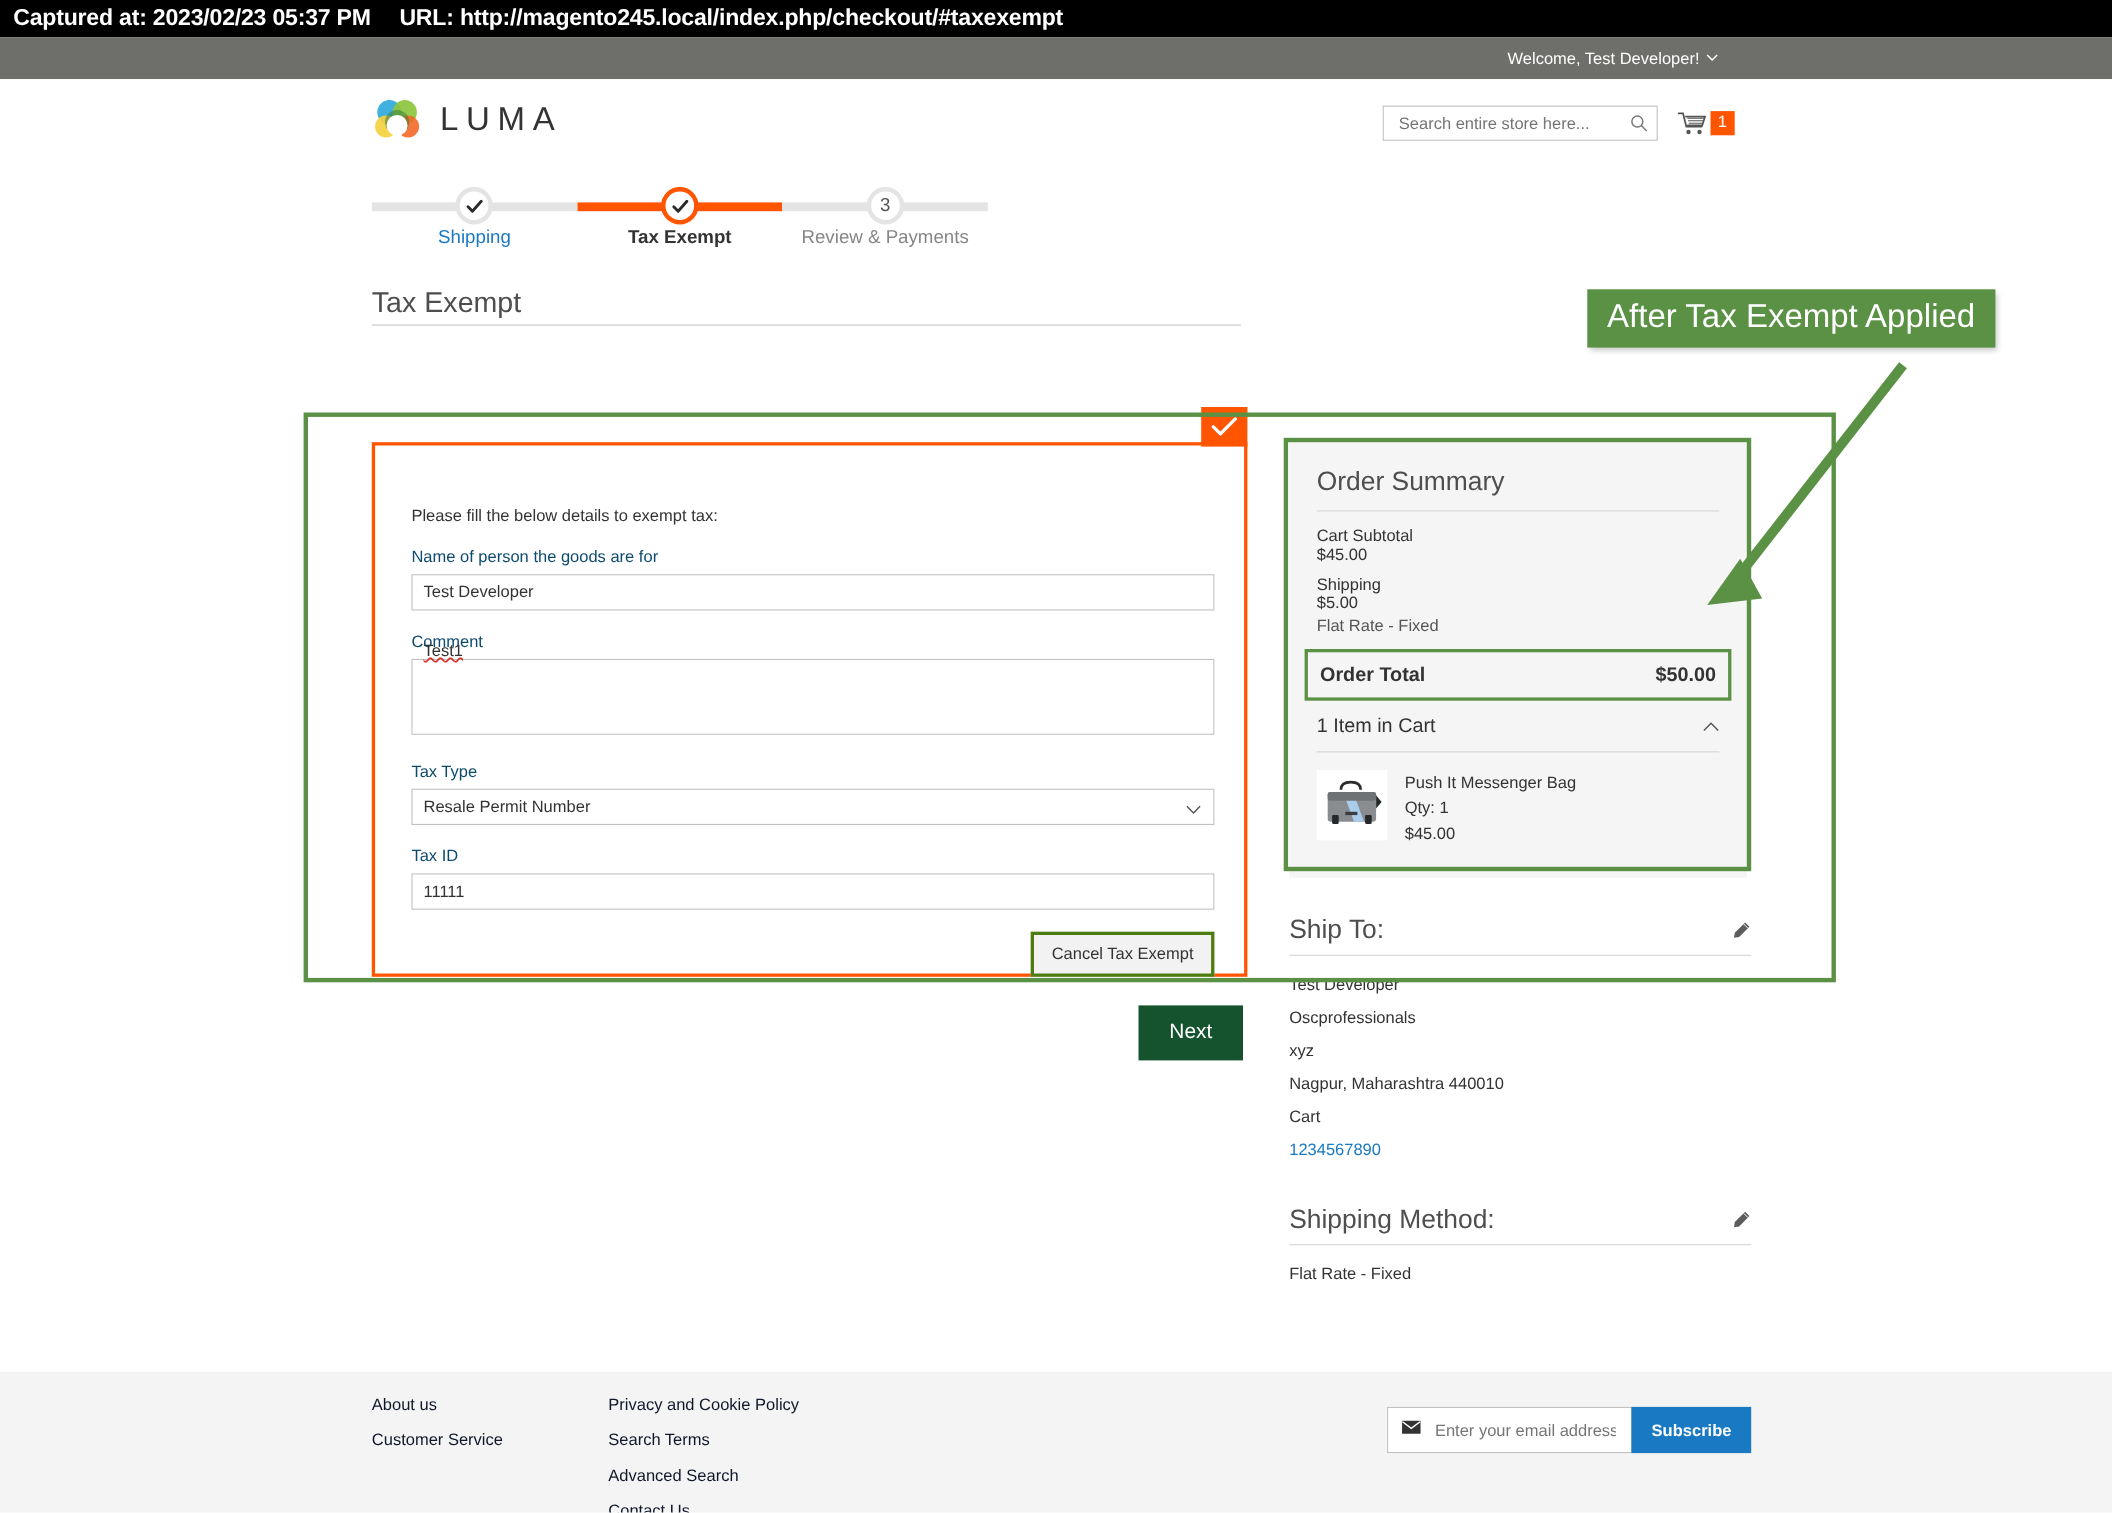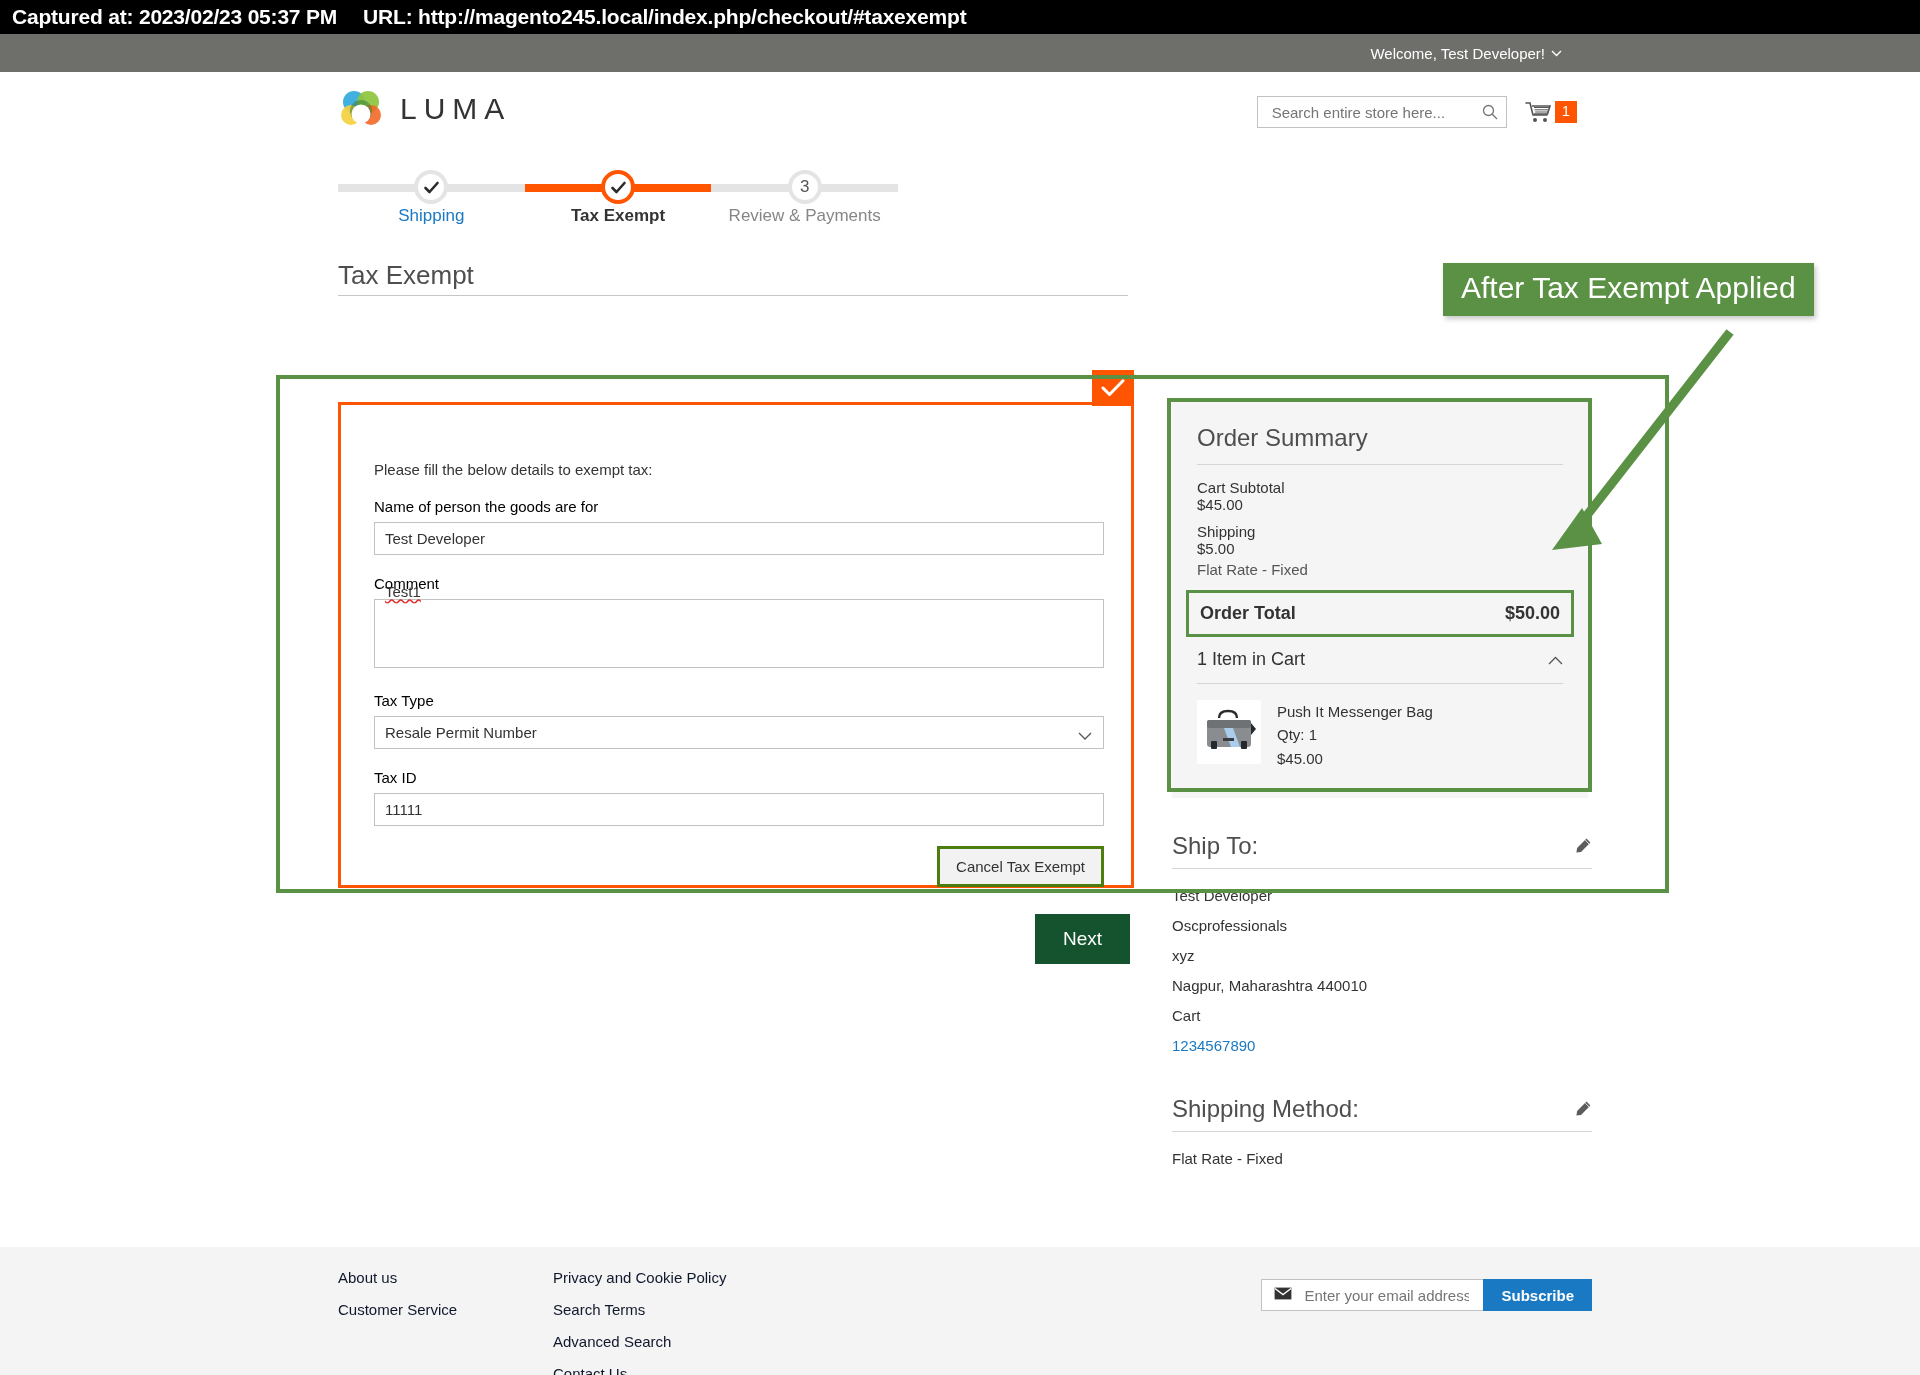--- a/index.html
+++ b/index.html
@@ -121,21 +121,21 @@
     border: 3px solid #ff5501; background: #fff; z-index: 5;
   }
   .form-check-badge {
     position: absolute; right: -3px; top: -35px;
     width: 42px; height: 36px; background: #ff5501;
     display: flex; align-items: center; justify-content: center;
   }
   .form-inner { padding: 56px 30px 0 33px; }
   .form-hint { font-size: 15px; color: #333; margin-bottom: 20px; }
   .field { margin-bottom: 20px; }
-  .field-label { font-size: 15px; color: #000000; margin-bottom: 7px; display: block; }
+  .field-label { font-size: 15px; color: #0c4a6e; margin-bottom: 7px; display: block; }
   .field-input {
     width: 730px; height: 33px; border: 1px solid #c2c2c2;
     padding: 0 10px; font-size: 15px; color: #333;
     font-family: "Liberation Sans", sans-serif; background: #fff;
   }
   .field-textarea {
     width: 730px; height: 69px; border: 1px solid #c2c2c2;
     padding: 7px 10px; font-size: 15px; color: #333;
     font-family: "Liberation Sans", sans-serif; resize: none;
     background: #fff;
@@ -234,21 +234,21 @@
   .fcol { display: flex; flex-direction: column; gap: 15px; }
   .fcol:first-child { width: 215px; }
   .fcol a { font-size: 15px; color: #0f172a; text-decoration: none; }
   .newsletter {
     position: absolute; right: 328px; top: 32px;
     display: flex; align-items: stretch;
   }
   .nl-input-wrap {
     display: flex; align-items: center; gap: 10px;
     background: #fff; border: 1px solid #c2c2c2; border-right: none;
-    padding: 0 12px; height: 32px; width: 222px;
+    padding: 0 12px; height: 42px; width: 222px;
   }
   .nl-input-wrap input {
     border: none; outline: none; font-size: 15px; color: #575757;
     font-family: "Liberation Sans", sans-serif; width: 100%;
   }
   .nl-input-wrap input::placeholder { color: #757575; }
   .btn-subscribe {
     background: #1979c3; color: #fff; border: none;
     font-size: 15px; font-weight: bold; padding: 0 18px;
     cursor: pointer; font-family: "Liberation Sans", sans-serif;

